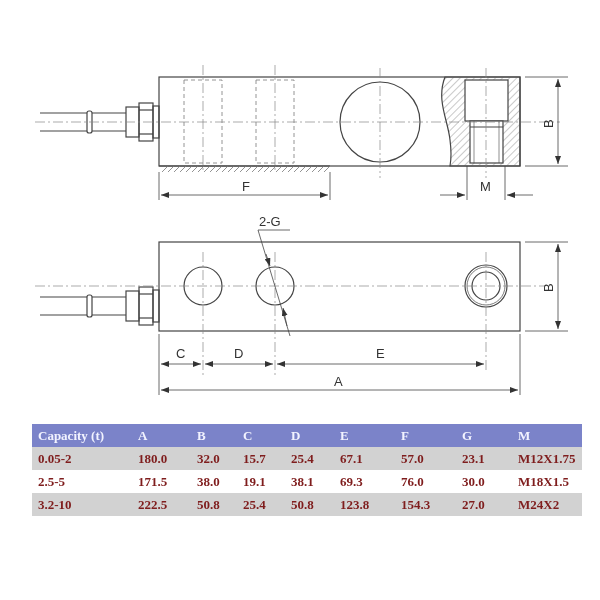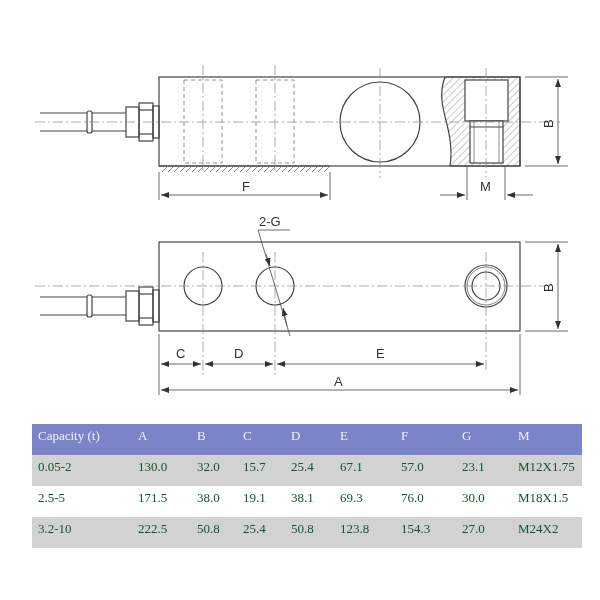--- a/index.html
+++ b/index.html
@@ -1,22 +1,22 @@
 <!DOCTYPE html>
 <html><head>
 <meta charset="utf-8">
 <style>
   html, body { margin:0; padding:0; background:#ffffff; }
   body { width:600px; height:600px; position:relative; overflow:hidden; font-family:"Liberation Sans", sans-serif; }
   #drawing { position:absolute; left:0; top:0; width:600px; height:420px; }
   .lbl { font-family:"Liberation Sans", sans-serif; font-size:13px; fill:#333; }
   table.spec { position:absolute; left:32px; top:424px; width:550px; border-collapse:collapse; font-family:"Liberation Serif", serif; font-size:13px; }
-  table.spec th, table.spec td { text-align:left; padding:0 0 8px 6px; height:23px; font-weight:normal; white-space:nowrap; }
+  table.spec th, table.spec td { text-align:left; padding:0 0 0 6px; height:23px; font-weight:bold; white-space:nowrap; }
   table.spec thead tr { background:#7b83c9; color:#f2f3ff; }
-  table.spec tbody tr { color:#14532d; }
+  table.spec tbody tr { color:#7f1d1d; }
   table.spec tbody tr.odd { background:#d2d2d2; }
   table.spec tbody tr.even { background:#ffffff; }
 </style>
 </head>
 <body>
 
 <svg id="drawing" viewBox="0 0 600 420" xmlns="http://www.w3.org/2000/svg">
   <defs>
     <marker id="arr" markerWidth="8" markerHeight="6" refX="8" refY="3" orient="auto-start-reverse" markerUnits="userSpaceOnUse">
       <path d="M0,0 L8,3 L0,6 Z" fill="#333"></path>
@@ -150,21 +150,21 @@
       <th style="width:43px">D</th>
       <th style="width:55px">E</th>
       <th style="width:55px">F</th>
       <th style="width:50px">G</th>
       <th>M</th>
     </tr>
   </thead>
   <tbody>
     <tr class="odd">
       <td>0.05-2</td>
-      <td>130.0</td>
+      <td>180.0</td>
       <td>32.0</td>
       <td>15.7</td>
       <td>25.4</td>
       <td>67.1</td>
       <td>57.0</td>
       <td>23.1</td>
       <td>M12X1.75</td>
     </tr>
     <tr class="even">
       <td>2.5-5</td>

